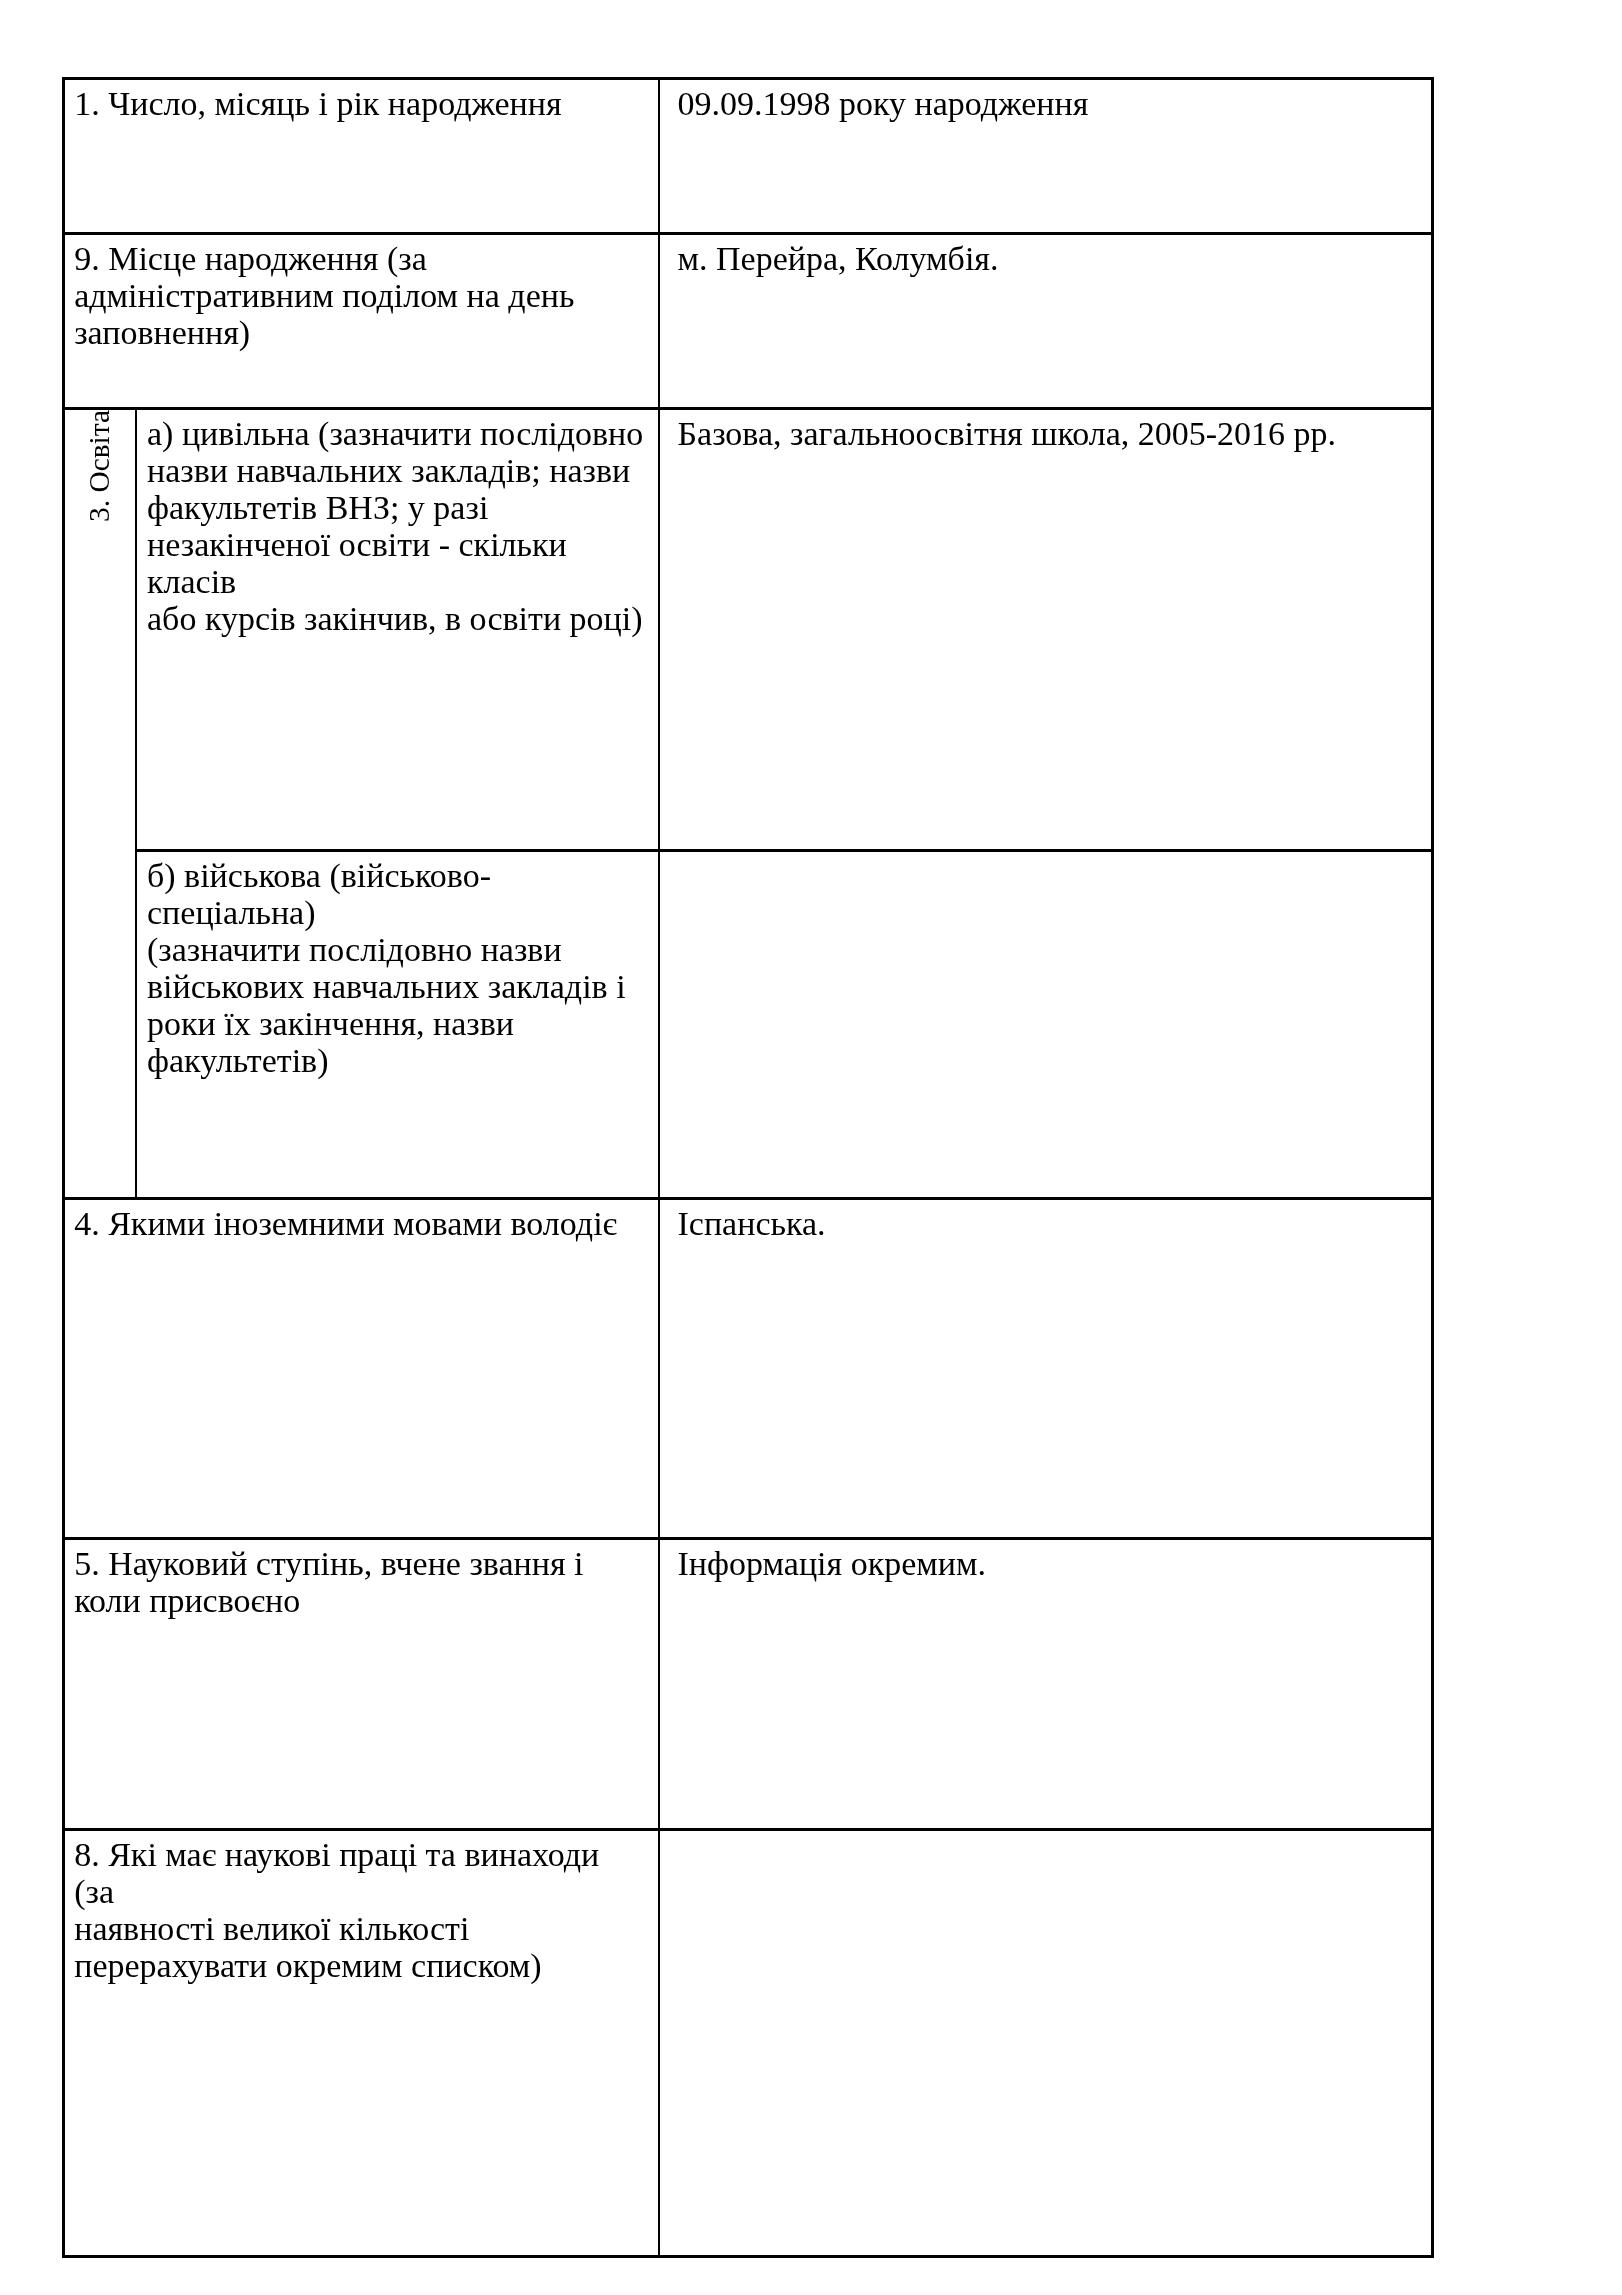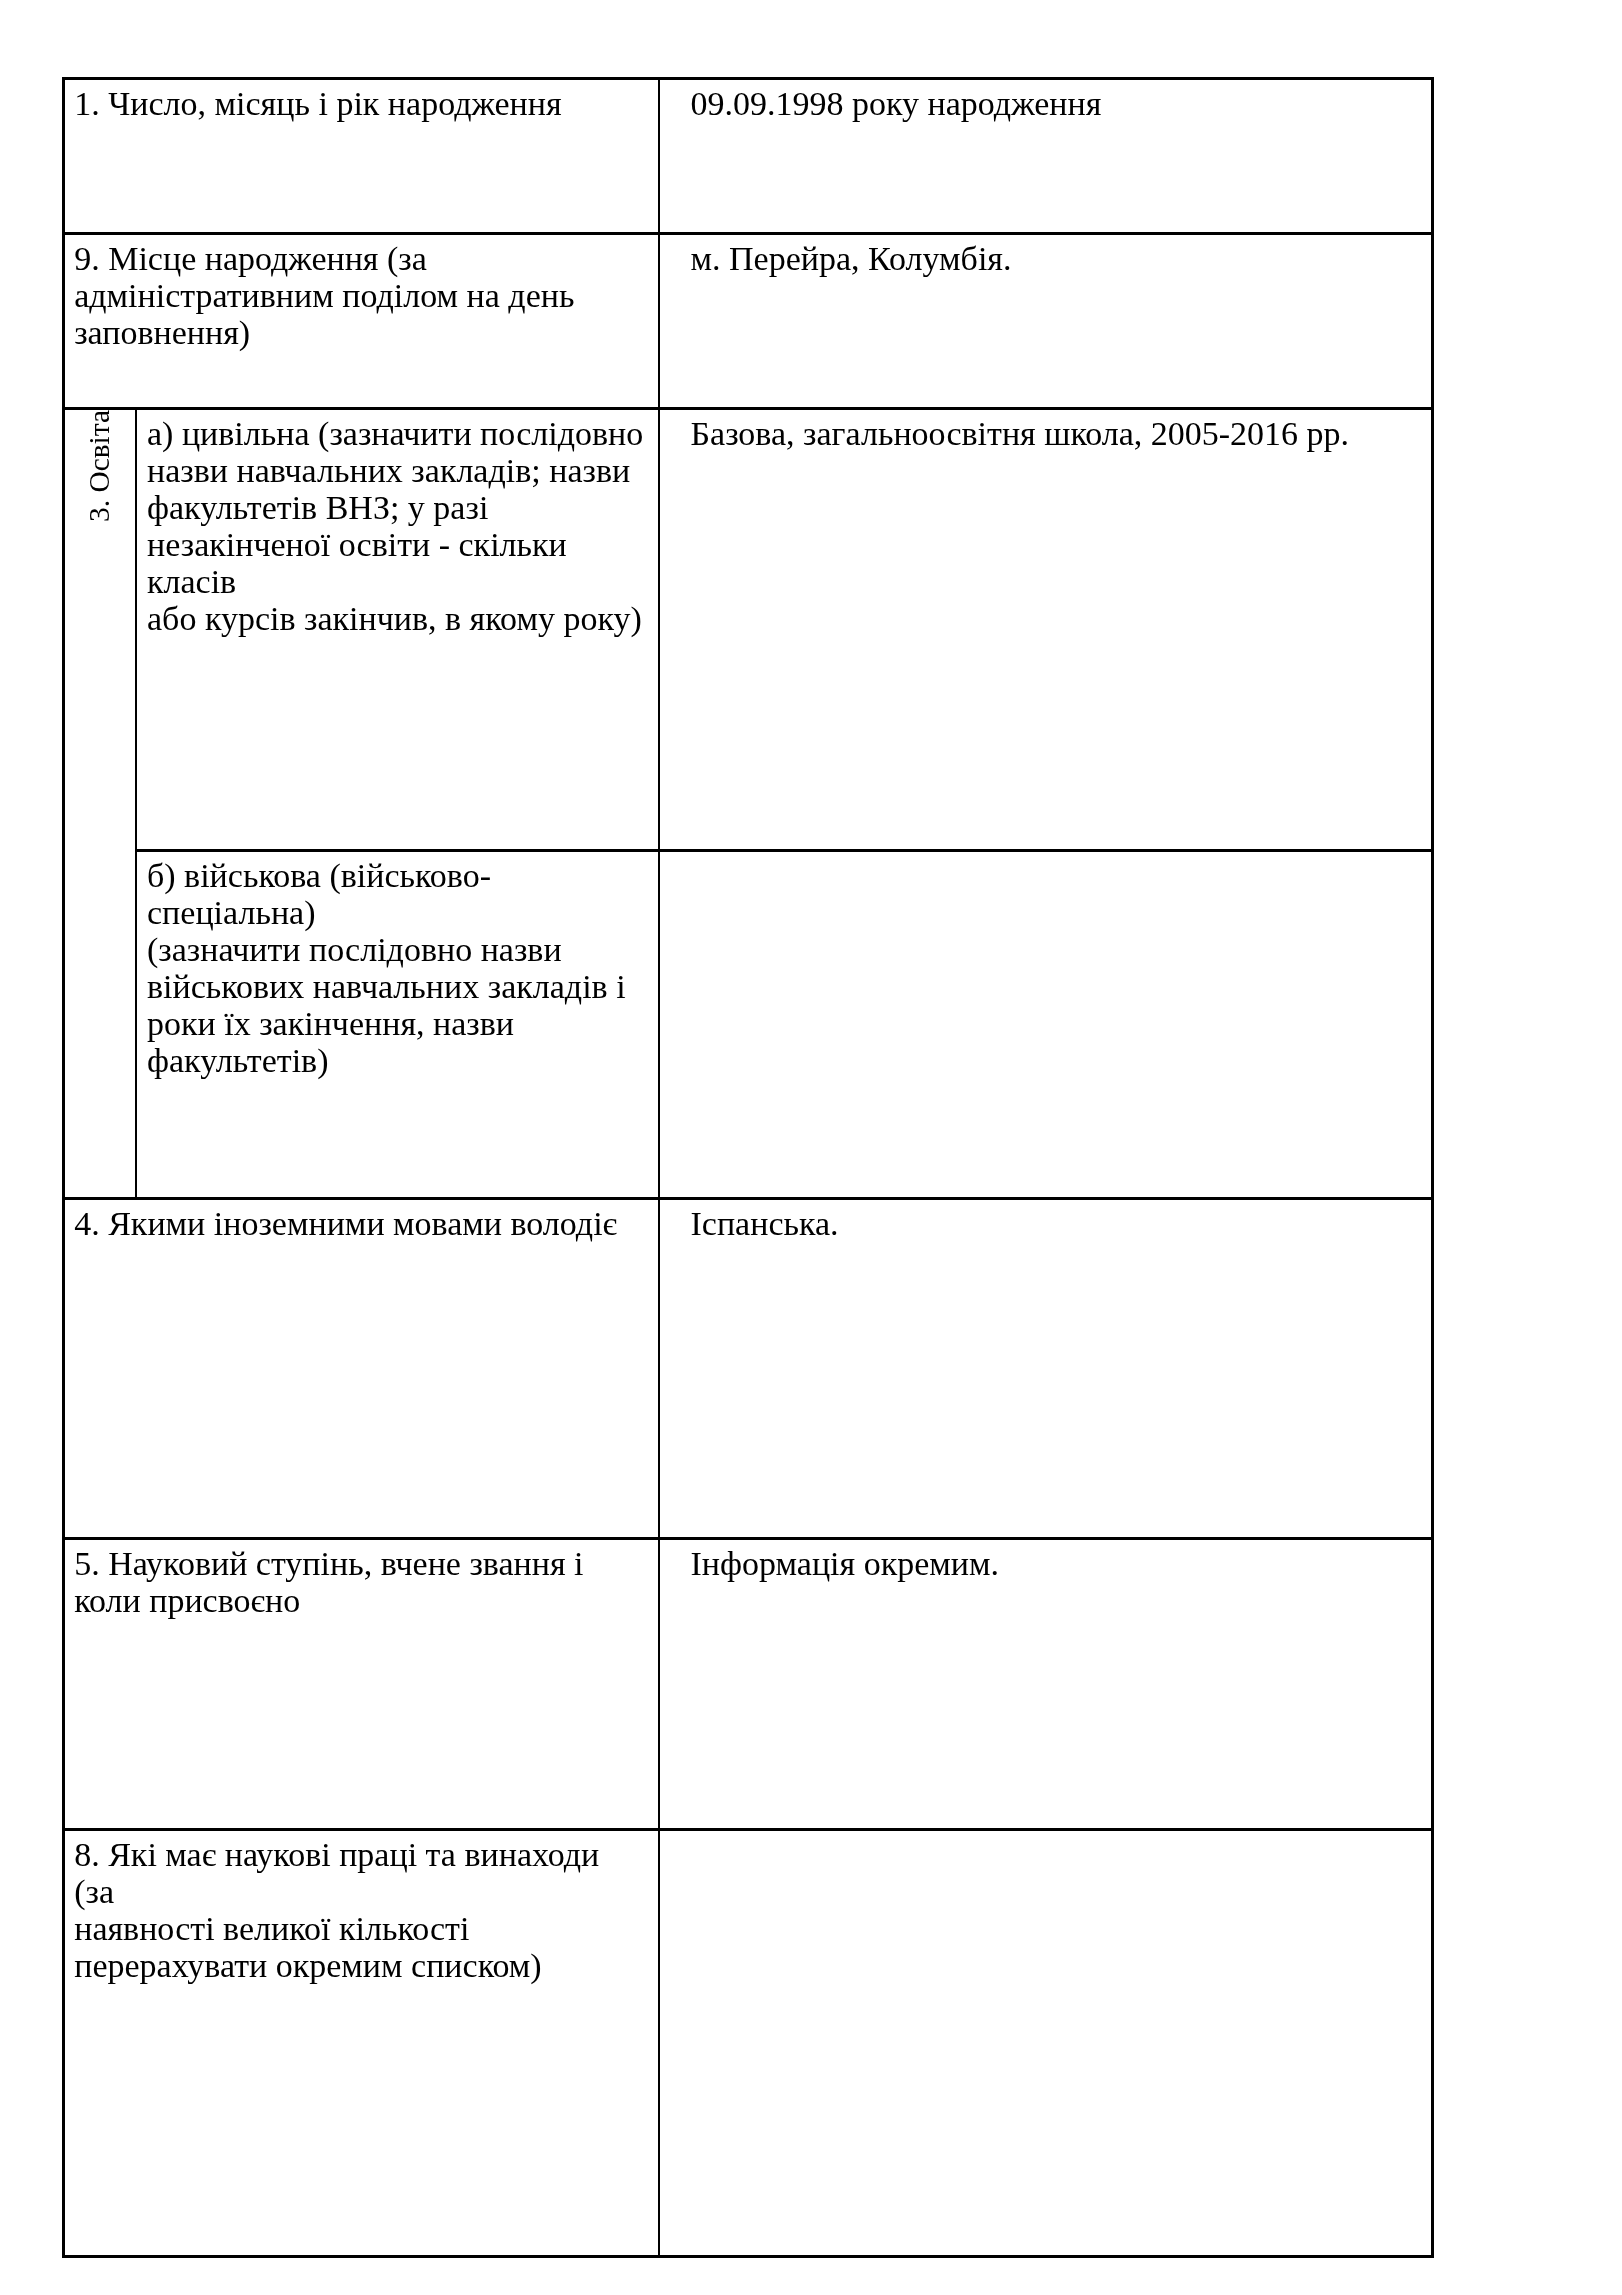--- a/index.html
+++ b/index.html
@@ -36,21 +36,21 @@
   .cell-text {
     font-size: 34px;
     line-height: 37px;
     white-space: pre-line;
     padding: 5.2px 13px 5.2px 9.2px;
   }
   td.sub-label .cell-text {
     padding-left: 10.5px;
   }
   td.value-cell .cell-text {
-    padding-left: 31px;
+    padding-left: 18px;
   }
   td.edu-cell {
     vertical-align: middle;
     text-align: center;
   }
   .vtext {
     display: inline-block;
     writing-mode: vertical-rl;
     transform: rotate(180deg);
     white-space: nowrap;
@@ -97,21 +97,21 @@
       </tr>
       <tr class="r3a">
         <td rowspan="2" class="edu-cell">
           <span class="vtext">3. Освіта</span>
         </td>
         <td class="sub-label">
           <div class="cell-text">а) цивільна (зазначити послідовно
 назви навчальних закладів; назви
 факультетів ВНЗ; у разі
 незакінченої освіти - скільки класів
-або курсів закінчив, в якому року)</div>
+або курсів закінчив, в освіти році)</div>
         </td>
         <td class="value-cell">
           <div class="cell-text">Базова, загальноосвітня школа, 2005-2016 рр.</div>
         </td>
       </tr>
       <tr class="r3b">
         <td class="sub-label">
           <div class="cell-text">б) військова (військово-спеціальна)
 (зазначити послідовно назви
 військових навчальних закладів і

